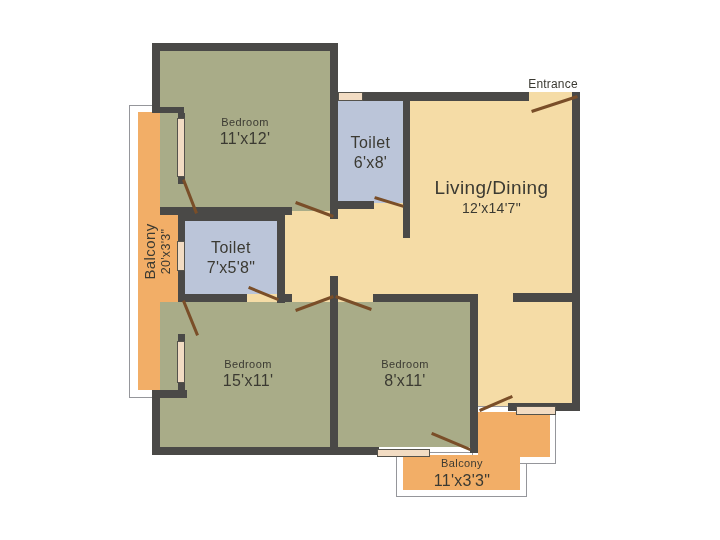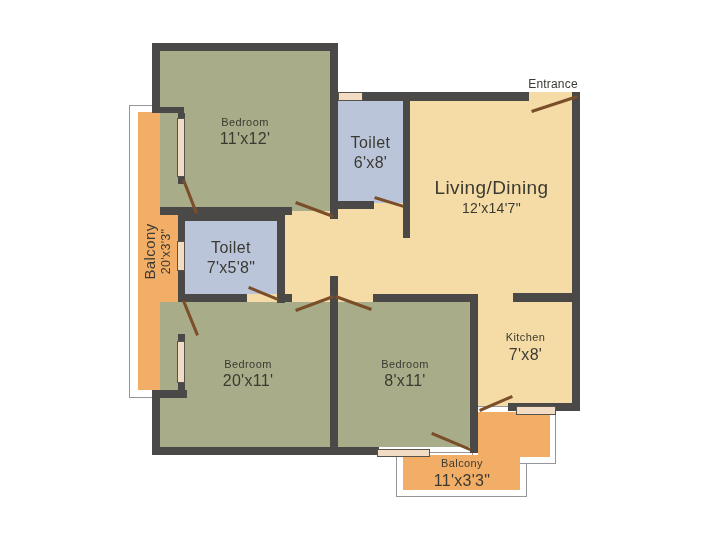--- a/index.html
+++ b/index.html
@@ -113,29 +113,25 @@
   <div class="room-label living" style="left:410px;top:101px;width:163px;height:192px;text-align:right;">
     <span class="rname">Living/Dining</span>
     <span class="rdims" style="font-size:14px;">12'x14'7"</span>
   </div>
   <div class="room-label" style="left:185px;top:221px;width:92px;height:73px;">
     <span class="rname" style="font-size:16px;">Toilet</span>
     <span class="rdims">7'x5'8"</span>
   </div>
   <div class="room-label" style="left:160px;top:302px;width:176px;height:145px;">
     <span class="rname">Bedroom</span>
-    <span class="rdims">20'x11'</span>
+    <span class="rdims">15'x11'</span>
   </div>
   <div class="room-label" style="left:338px;top:302px;width:134px;height:145px;">
     <span class="rname">Bedroom</span>
     <span class="rdims">8'x11'</span>
-  </div>
-  <div class="room-label" style="left:478px;top:297px;width:95px;height:102px;">
-    <span class="rname">Kitchen</span>
-    <span class="rdims">7'x8'</span>
   </div>
   <div class="vlabel-wrap" style="left:130px;top:112px;width:54px;height:278px;">
     <div class="vlabel">
       <span class="rname">Balcony</span>
       <span class="rdims">20'x3'3"</span>
     </div>
   </div>
   <div class="room-label" style="left:403px;top:455px;width:118px;height:38px;">
     <span class="rname">Balcony</span>
     <span class="rdims">11'x3'3"</span>

